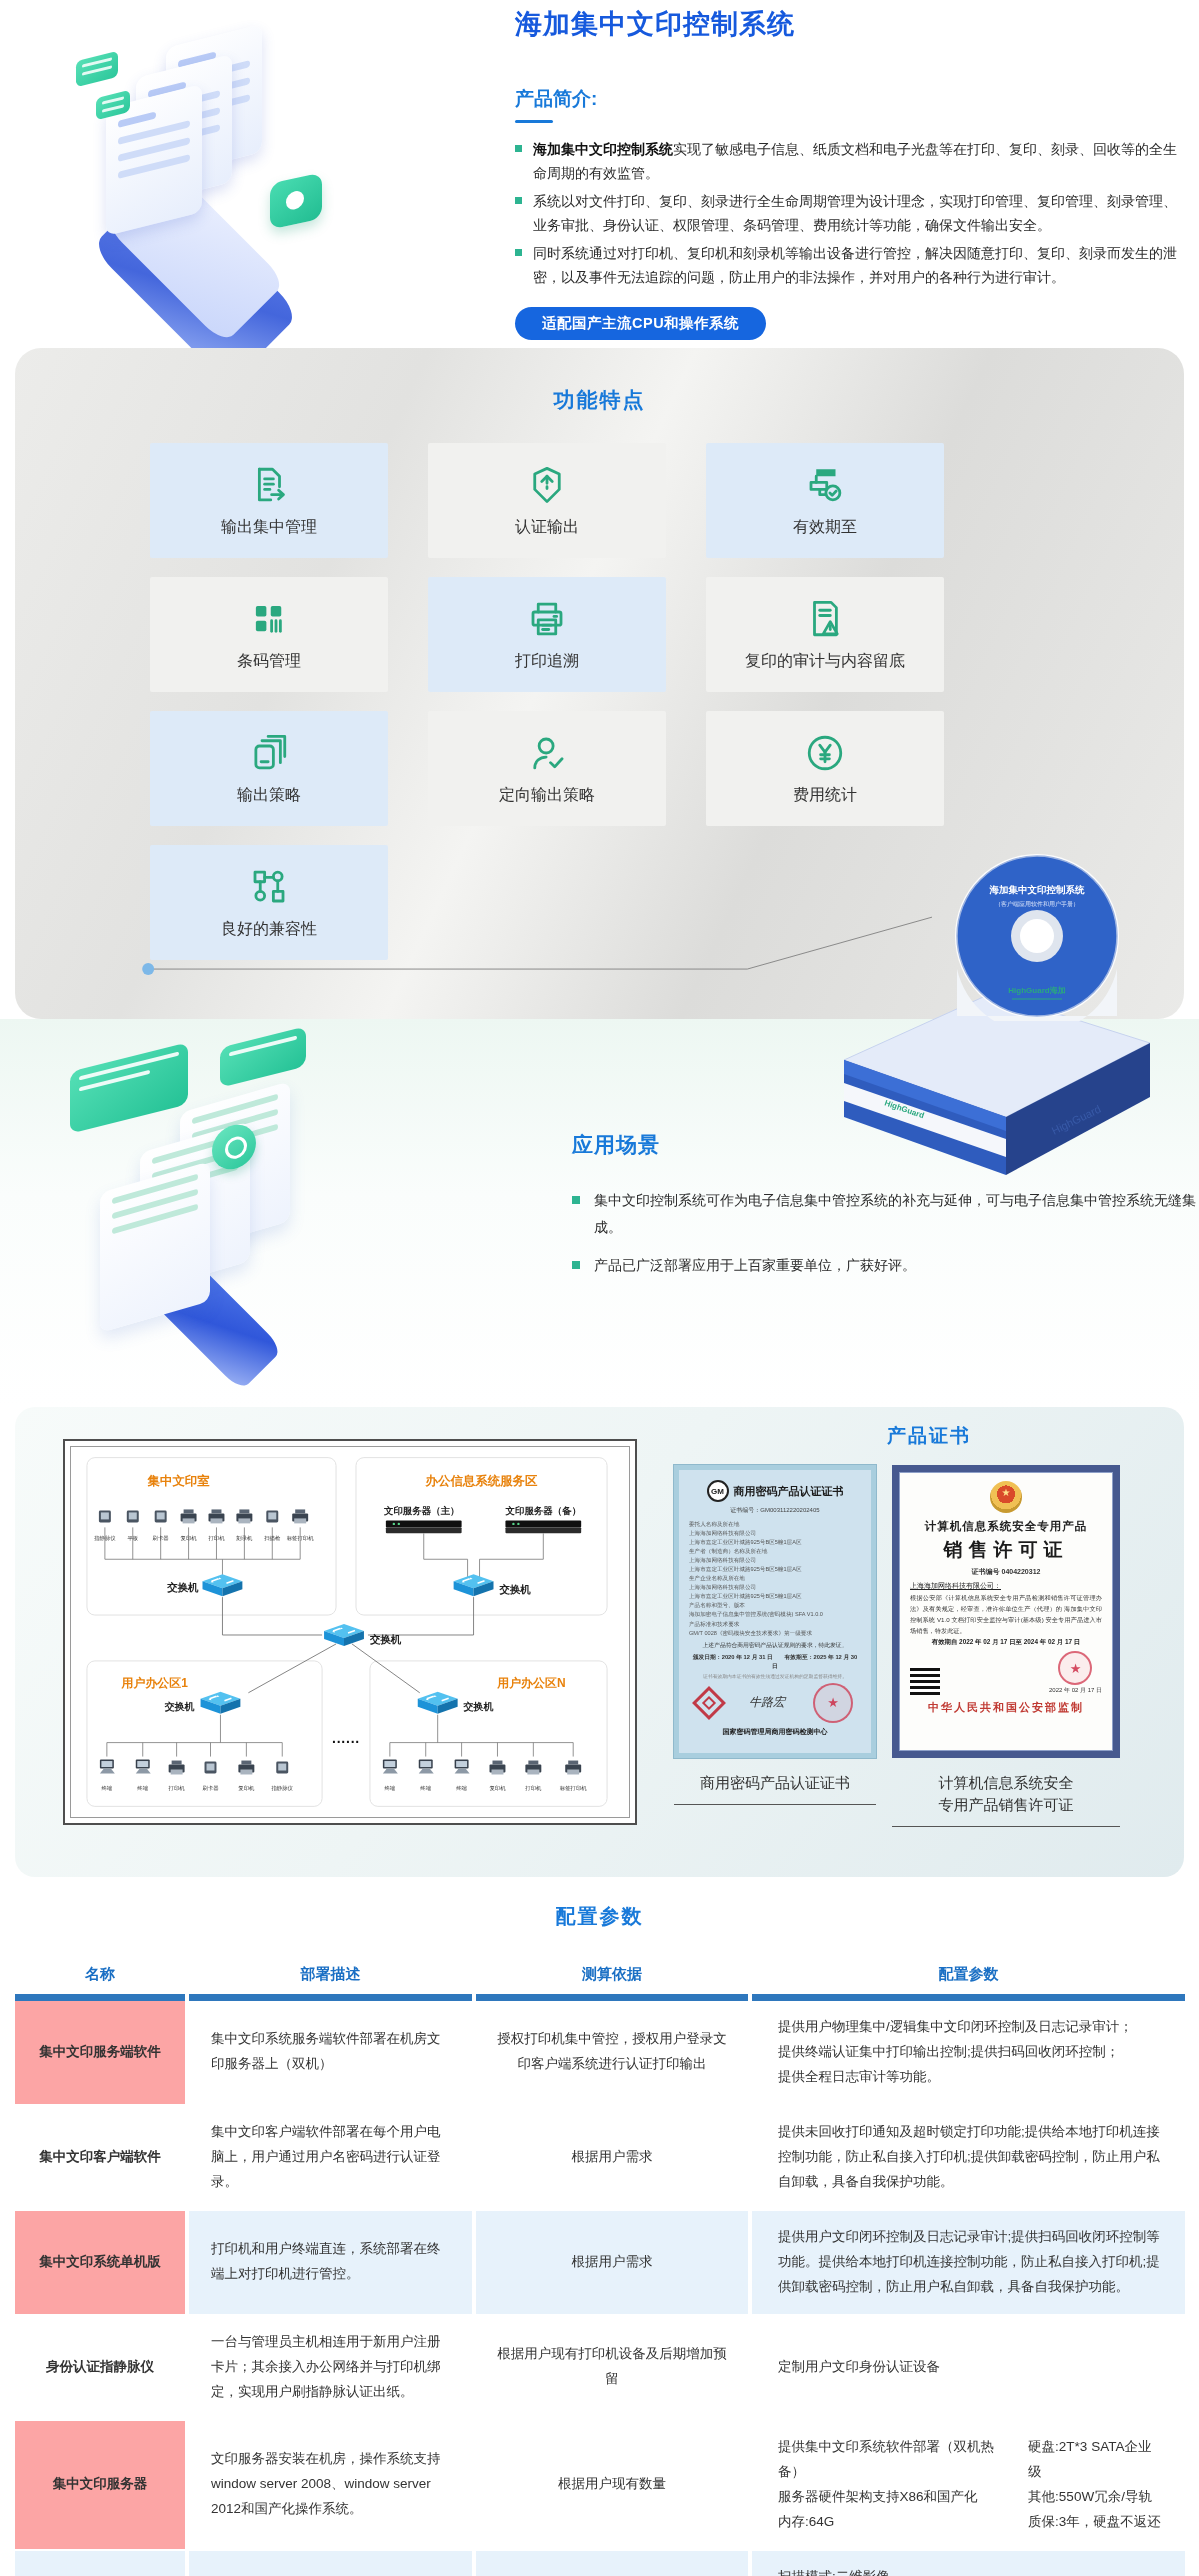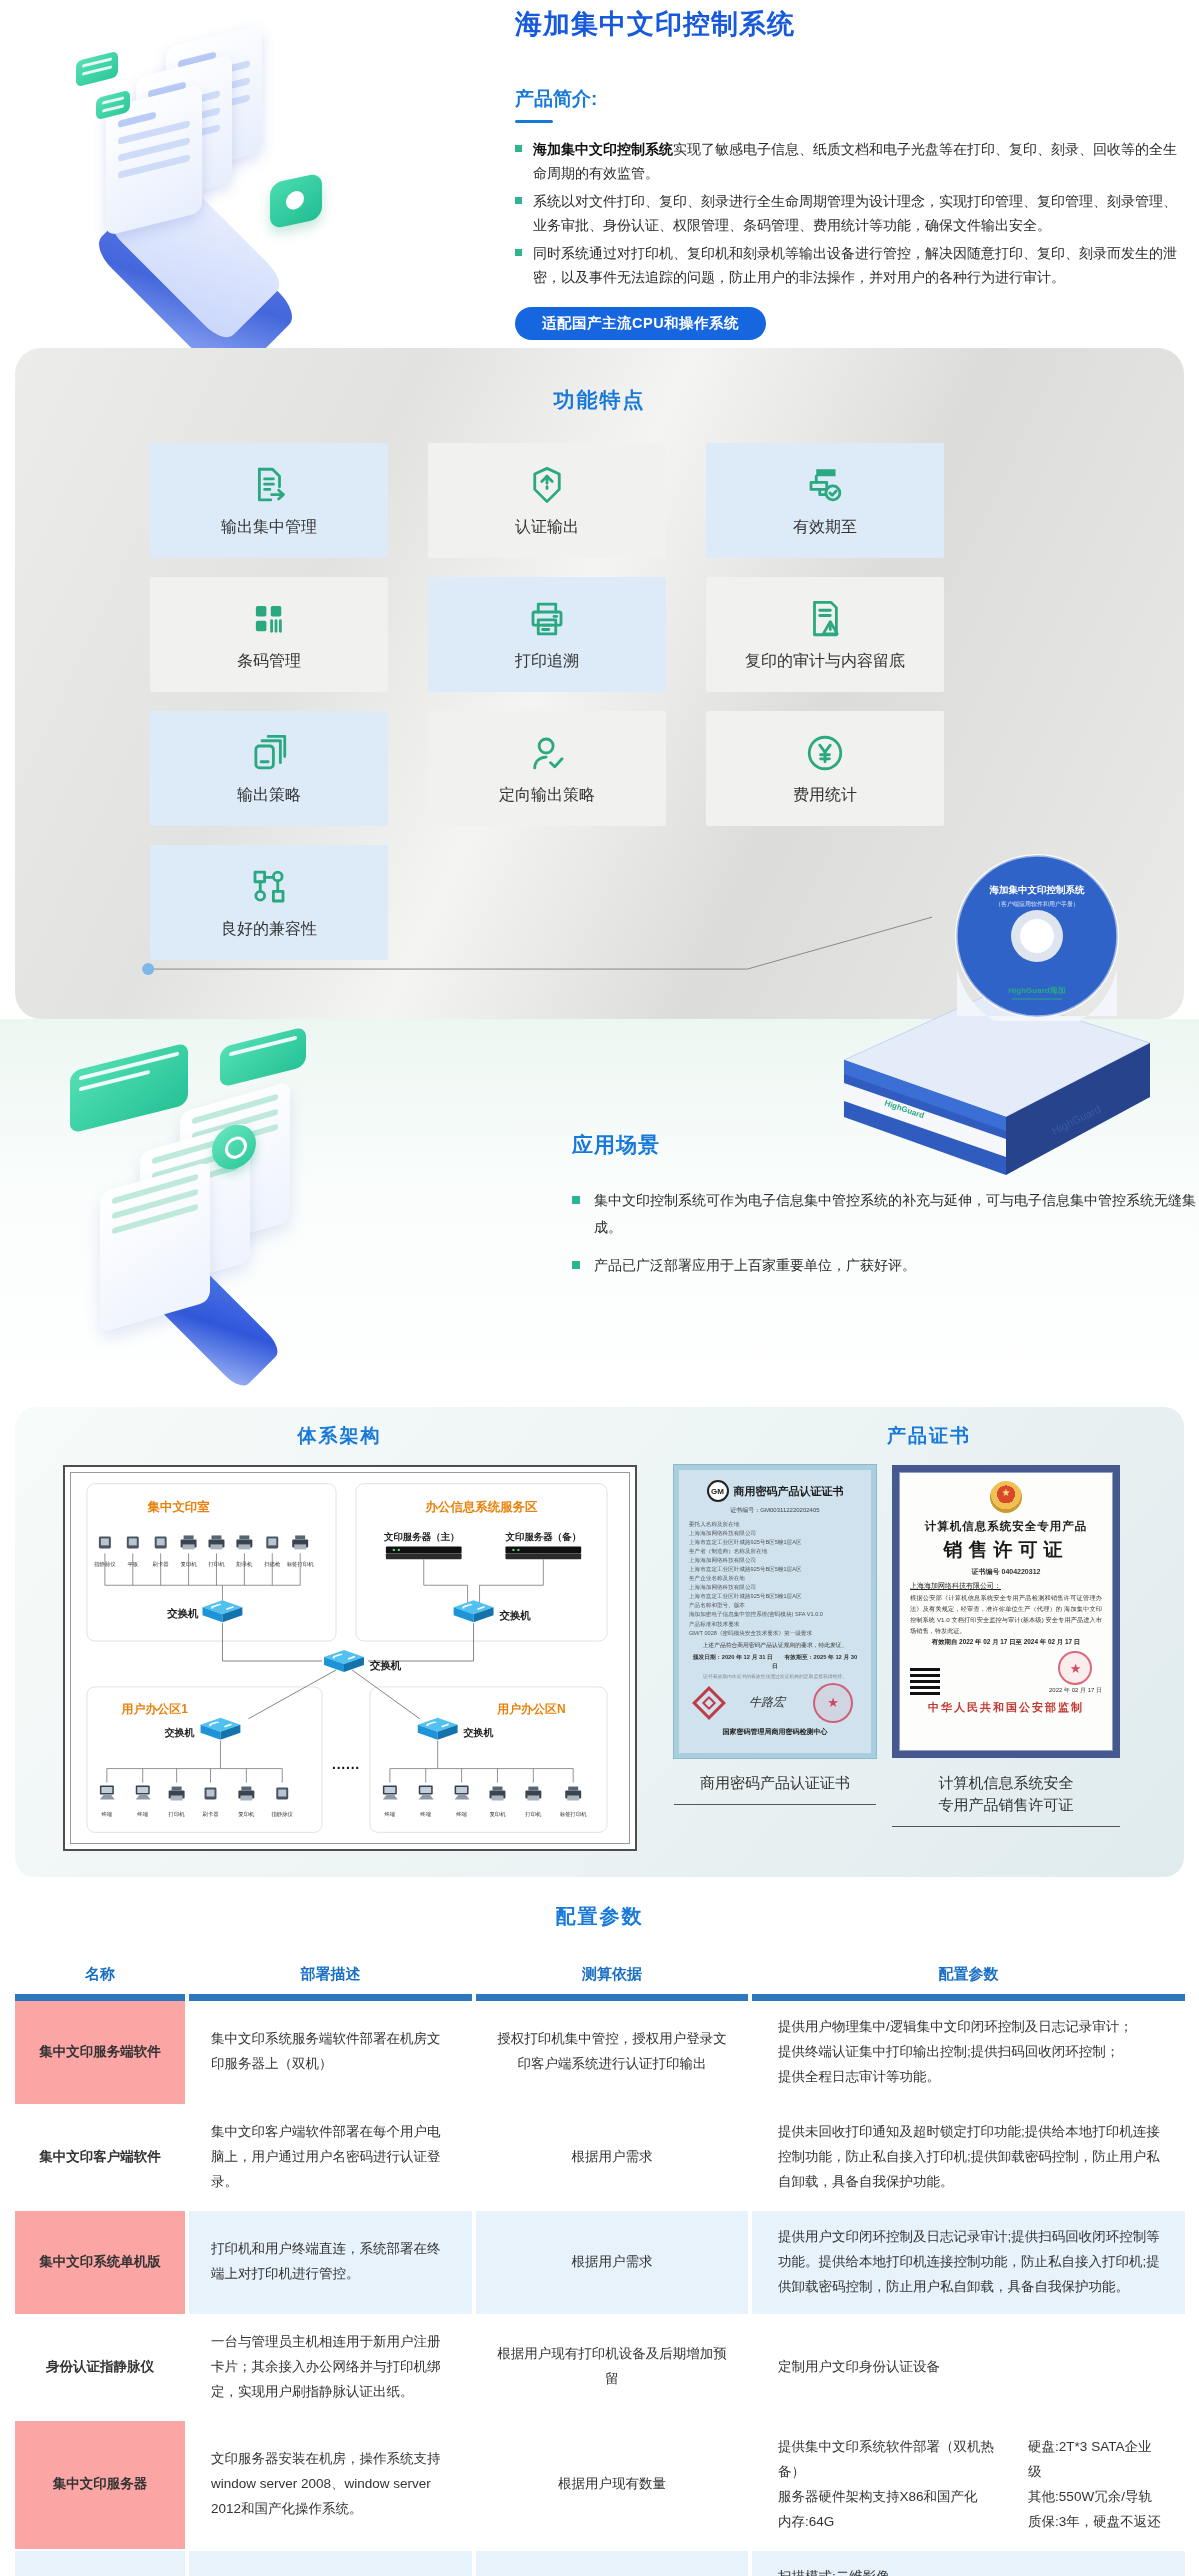--- a/index.html
+++ b/index.html
@@ -358,21 +358,20 @@
       <h2 class="sec-h">应用场景</h2>
       <ul class="sc-bullets">
         <li>集中文印控制系统可作为电子信息集中管控系统的补充与延伸，可与电子信息集中管控系统无缝集成。</li>
         <li>产品已广泛部署应用于上百家重要单位，广获好评。</li>
       </ul>
     </div>
   </section>
 
   <section class="arch-cert">
     <div class="arch-col">
-      <h2 class="sec-h">体系架构</h2>
       <div class="arch-frame">
           <div class="arch-frame-in">
       <svg viewBox="0 0 560 370" width="558" height="370">
         <defs>
           <g id="dev-prn">
                   <rect x="-8" y="-4" width="16" height="8" rx="1" fill="#3a4450"></rect>
                   <rect x="-5" y="-8" width="10" height="4" fill="#5a6573"></rect>
                   <rect x="-6" y="1" width="12" height="5" fill="#aab4bf"></rect>
                 </g>
           <g id="dev-mon">

